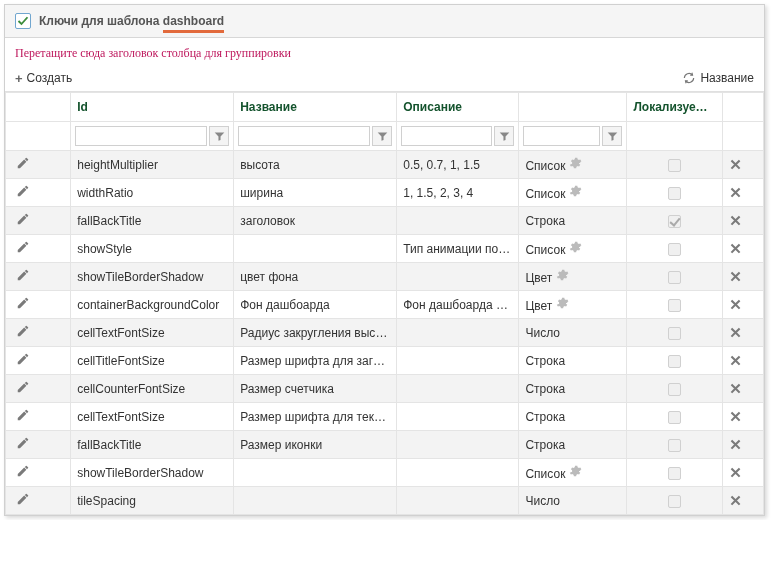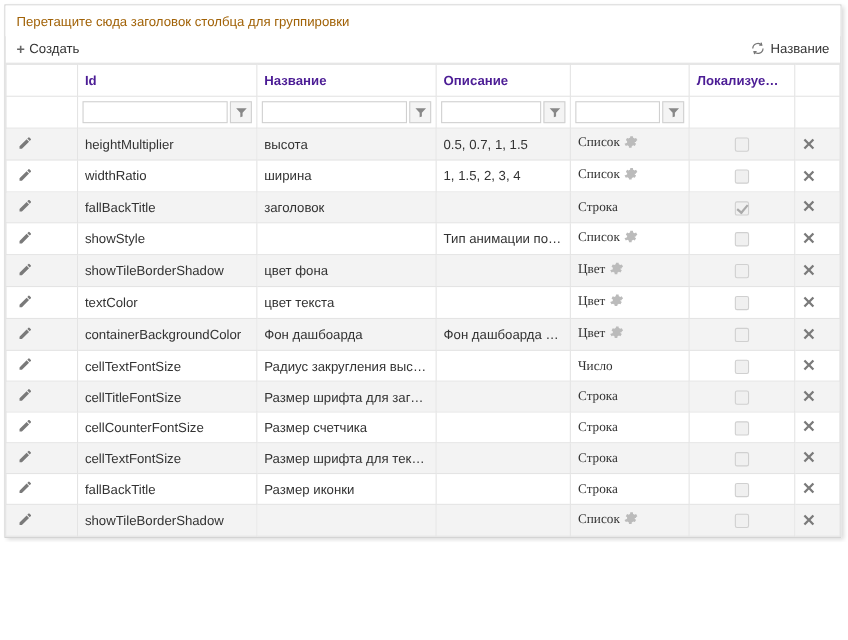--- a/index.html
+++ b/index.html
@@ -37,22 +37,23 @@
     font-weight: bold;
     color: #555;
   }
   .panel-title .accent {
     color: #555;
     border-bottom: 3px solid #e26a3c;
     padding-bottom: 2px;
   }
   .subheader {
     padding: 8px 10px 6px;
-    color: #a16207;
-    background: #fff;
+    color: #be185d;
+    background: #fff;
+    font-family: Liberation Serif, serif;
   }
   .toolbar {
     display: flex;
     align-items: center;
     justify-content: space-between;
     padding: 4px 10px 6px;
     border-bottom: 1px solid #e0e0e0;
   }
   .tb-left, .tb-right {
     display: flex; align-items: center; gap: 4px;
@@ -76,21 +77,21 @@
     border: 1px solid #e4e4e4;
     text-align: left;
     padding: 0;
     overflow: hidden;
     white-space: nowrap;
     text-overflow: ellipsis;
   }
   table.grid thead tr:first-child th {
     padding: 7px 6px;
     font-weight: bold;
-    color: #4c1d95;
+    color: #14532d;
     background: #fff;
   }
   table.grid thead tr:nth-child(2) th {
     padding: 4px 4px;
     background: #fff;
   }
   .filter-wrap {
     display: flex; align-items: center; gap: 2px;
   }
   .filter-input {
@@ -122,21 +123,21 @@
   .col-name { width: 160px; }
   .col-desc { width: 120px; }
   .col-type { width: 106px; }
   .col-loc  { width: 94px; text-align: center; }
   .col-del  { width: 40px; }
   .edit-cell { text-align: left; padding-left: 10px !important; }
   .edit-icon { cursor: pointer; display: inline-flex; }
   .edit-icon svg { width: 14px; height: 14px; fill: #7a7a7a; }
   .del-cell { text-align: center; }
   .del-icon { cursor: pointer; font-size: 15px; color: #7a7a7a; line-height: 1; font-weight: bold; }
-  .type-cell { display: flex; align-items: flex-start; gap: 3px; font-family: Liberation Serif, serif; }
+  .type-cell { display: flex; align-items: flex-end; gap: 3px; }
   .gear-icon svg{ width:14px; height:14px; fill:#bbb; }
   .chk {
     appearance: none;
     -webkit-appearance: none;
     width: 13px; height: 13px;
     background: #f0f0f0;
     border: 1px solid #d0d0d0;
     border-radius: 2px;
     display: inline-block;
     vertical-align: middle;
@@ -150,20 +151,30 @@
     border: solid #aaa;
     border-width: 0 2px 2px 0;
     transform: rotate(40deg);
   }
   .loc-cell { text-align: center !important; }
 </style>
 </head>
 <body>
 
 <div class="panel">
+  <div class="panel-header">
+    <span class="check-icon">
+      <svg viewBox="0 0 16 16">
+          <polyline points="2,8 6,12 14,3" fill="none" stroke="#3c8d3c" stroke-width="2.5"></polyline>
+        </svg>
+    </span>
+    <span class="panel-title">
+      <span>Ключи для шаблона </span><span class="accent">dashboard</span>
+    </span>
+  </div>
 
   <div class="subheader">Перетащите сюда заголовок столбца для группировки</div>
 
   <div class="toolbar">
     <div class="tb-left">
       <span class="plus-icon">+</span>
       <span>Создать</span>
     </div>
     <div class="tb-right">
       <span class="refresh-icon">
@@ -340,60 +351,40 @@
           </td>
           <td class="loc-cell"><span class="chk"></span></td>
           <td class="del-cell"><span class="del-icon">✕</span></td>
         </tr>
         <tr>
           <td class="edit-cell"><span class="edit-icon">
               <svg viewBox="0 0 24 24">
                 <path d="M3 17.25V21h3.75L17.81 9.94l-3.75-3.75L3 17.25zM20.71 7.04a1 1 0 0 0 0-1.41l-2.34-2.34a1 1 0 0 0-1.41 0l-1.83 1.83 3.75 3.75 1.83-1.83z"></path>
               </svg>
             </span></td>
-          <td>textColor</td>
-          <td>цвет текста</td>
-          <td></td>
+          <td>containerBackgroundColor</td>
+          <td>Фон дашбоарда</td>
+          <td>Фон дашбоарда под плитками</td>
           <td>
             <span class="type-cell">
               <span>Цвет</span>
               <span class="gear-icon"><svg viewBox="0 0 24 24">
                   <path d="M12 8a4 4 0 1 0 0 8 4 4 0 0 0 0-8zm9 4a7.9 7.9 0 0 0-.1-1.2l2.1-1.6-2-3.4-2.5 1a8.1 8.1 0 0 0-2.1-1.2l-.4-2.6h-4l-.4 2.6c-.8.3-1.5.7-2.1 1.2l-2.5-1-2 3.4 2.1 1.6c-.1.4-.1.8-.1 1.2s0 .8.1 1.2L3 14.8l2 3.4 2.5-1c.6.5 1.3.9 2.1 1.2l.4 2.6h4l.4-2.6c.8-.3 1.5-.7 2.1-1.2l2.5 1 2-3.4-2.1-1.6c.1-.4.1-.8.1-1.2z"></path>
                 </svg></span>
             </span>
           </td>
           <td class="loc-cell"><span class="chk"></span></td>
           <td class="del-cell"><span class="del-icon">✕</span></td>
         </tr>
         <tr>
           <td class="edit-cell"><span class="edit-icon">
               <svg viewBox="0 0 24 24">
                 <path d="M3 17.25V21h3.75L17.81 9.94l-3.75-3.75L3 17.25zM20.71 7.04a1 1 0 0 0 0-1.41l-2.34-2.34a1 1 0 0 0-1.41 0l-1.83 1.83 3.75 3.75 1.83-1.83z"></path>
               </svg>
             </span></td>
-          <td>containerBackgroundColor</td>
-          <td>Фон дашбоарда</td>
-          <td>Фон дашбоарда под плитками</td>
-          <td>
-            <span class="type-cell">
-              <span>Цвет</span>
-              <span class="gear-icon"><svg viewBox="0 0 24 24">
-                  <path d="M12 8a4 4 0 1 0 0 8 4 4 0 0 0 0-8zm9 4a7.9 7.9 0 0 0-.1-1.2l2.1-1.6-2-3.4-2.5 1a8.1 8.1 0 0 0-2.1-1.2l-.4-2.6h-4l-.4 2.6c-.8.3-1.5.7-2.1 1.2l-2.5-1-2 3.4 2.1 1.6c-.1.4-.1.8-.1 1.2s0 .8.1 1.2L3 14.8l2 3.4 2.5-1c.6.5 1.3.9 2.1 1.2l.4 2.6h4l.4-2.6c.8-.3 1.5-.7 2.1-1.2l2.5 1 2-3.4-2.1-1.6c.1-.4.1-.8.1-1.2z"></path>
-                </svg></span>
-            </span>
-          </td>
-          <td class="loc-cell"><span class="chk"></span></td>
-          <td class="del-cell"><span class="del-icon">✕</span></td>
-        </tr>
-        <tr>
-          <td class="edit-cell"><span class="edit-icon">
-              <svg viewBox="0 0 24 24">
-                <path d="M3 17.25V21h3.75L17.81 9.94l-3.75-3.75L3 17.25zM20.71 7.04a1 1 0 0 0 0-1.41l-2.34-2.34a1 1 0 0 0-1.41 0l-1.83 1.83 3.75 3.75 1.83-1.83z"></path>
-              </svg>
-            </span></td>
           <td>cellTextFontSize</td>
           <td>Радиус закругления высота</td>
           <td></td>
           <td>
             <span class="type-cell">
               <span>Число</span>
             </span>
           </td>
           <td class="loc-cell"><span class="chk"></span></td>
           <td class="del-cell"><span class="del-icon">✕</span></td>
@@ -474,20 +465,37 @@
             </span></td>
           <td>showTileBorderShadow</td>
           <td></td>
           <td></td>
           <td>
             <span class="type-cell">
               <span>Список</span>
               <span class="gear-icon"><svg viewBox="0 0 24 24">
                   <path d="M12 8a4 4 0 1 0 0 8 4 4 0 0 0 0-8zm9 4a7.9 7.9 0 0 0-.1-1.2l2.1-1.6-2-3.4-2.5 1a8.1 8.1 0 0 0-2.1-1.2l-.4-2.6h-4l-.4 2.6c-.8.3-1.5.7-2.1 1.2l-2.5-1-2 3.4 2.1 1.6c-.1.4-.1.8-.1 1.2s0 .8.1 1.2L3 14.8l2 3.4 2.5-1c.6.5 1.3.9 2.1 1.2l.4 2.6h4l.4-2.6c.8-.3 1.5-.7 2.1-1.2l2.5 1 2-3.4-2.1-1.6c.1-.4.1-.8.1-1.2z"></path>
                 </svg></span>
+            </span>
+          </td>
+          <td class="loc-cell"><span class="chk"></span></td>
+          <td class="del-cell"><span class="del-icon">✕</span></td>
+        </tr>
+        <tr>
+          <td class="edit-cell"><span class="edit-icon">
+              <svg viewBox="0 0 24 24">
+                <path d="M3 17.25V21h3.75L17.81 9.94l-3.75-3.75L3 17.25zM20.71 7.04a1 1 0 0 0 0-1.41l-2.34-2.34a1 1 0 0 0-1.41 0l-1.83 1.83 3.75 3.75 1.83-1.83z"></path>
+              </svg>
+            </span></td>
+          <td>tileSpacing</td>
+          <td></td>
+          <td></td>
+          <td>
+            <span class="type-cell">
+              <span>Число</span>
             </span>
           </td>
           <td class="loc-cell"><span class="chk"></span></td>
           <td class="del-cell"><span class="del-icon">✕</span></td>
         </tr>
       </tbody>
   </table>
 </div>
 
 </body></html>

